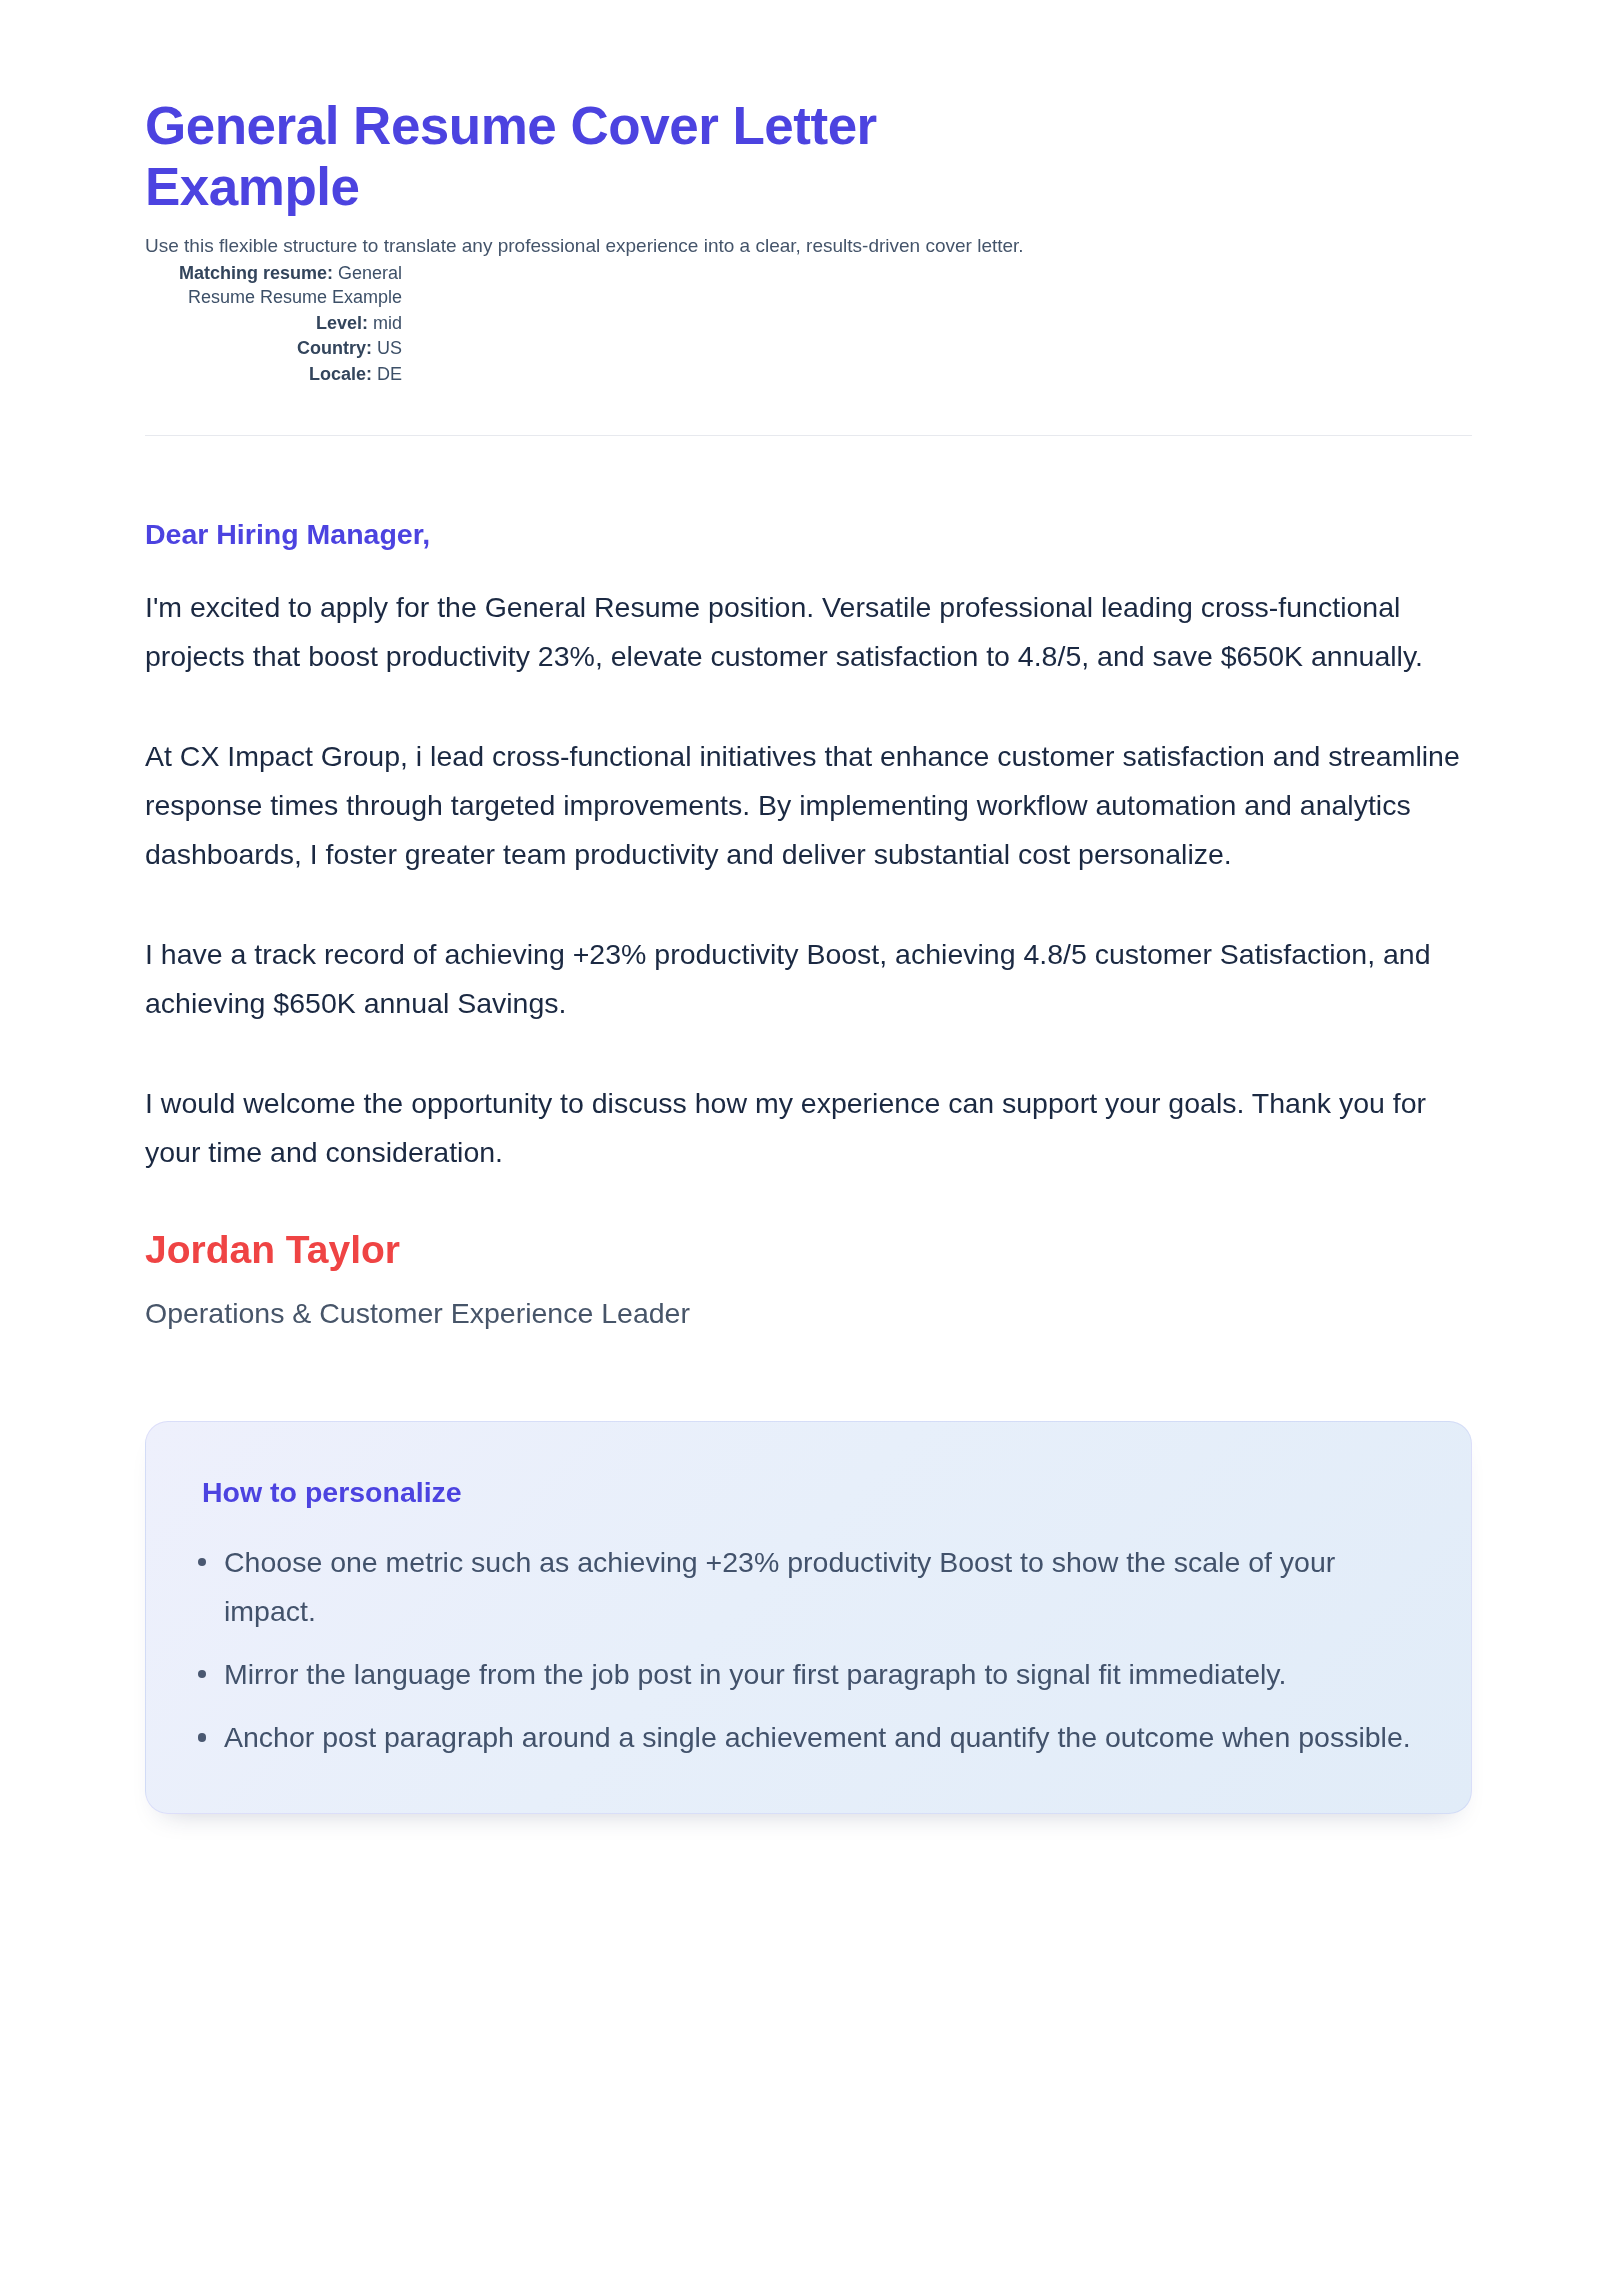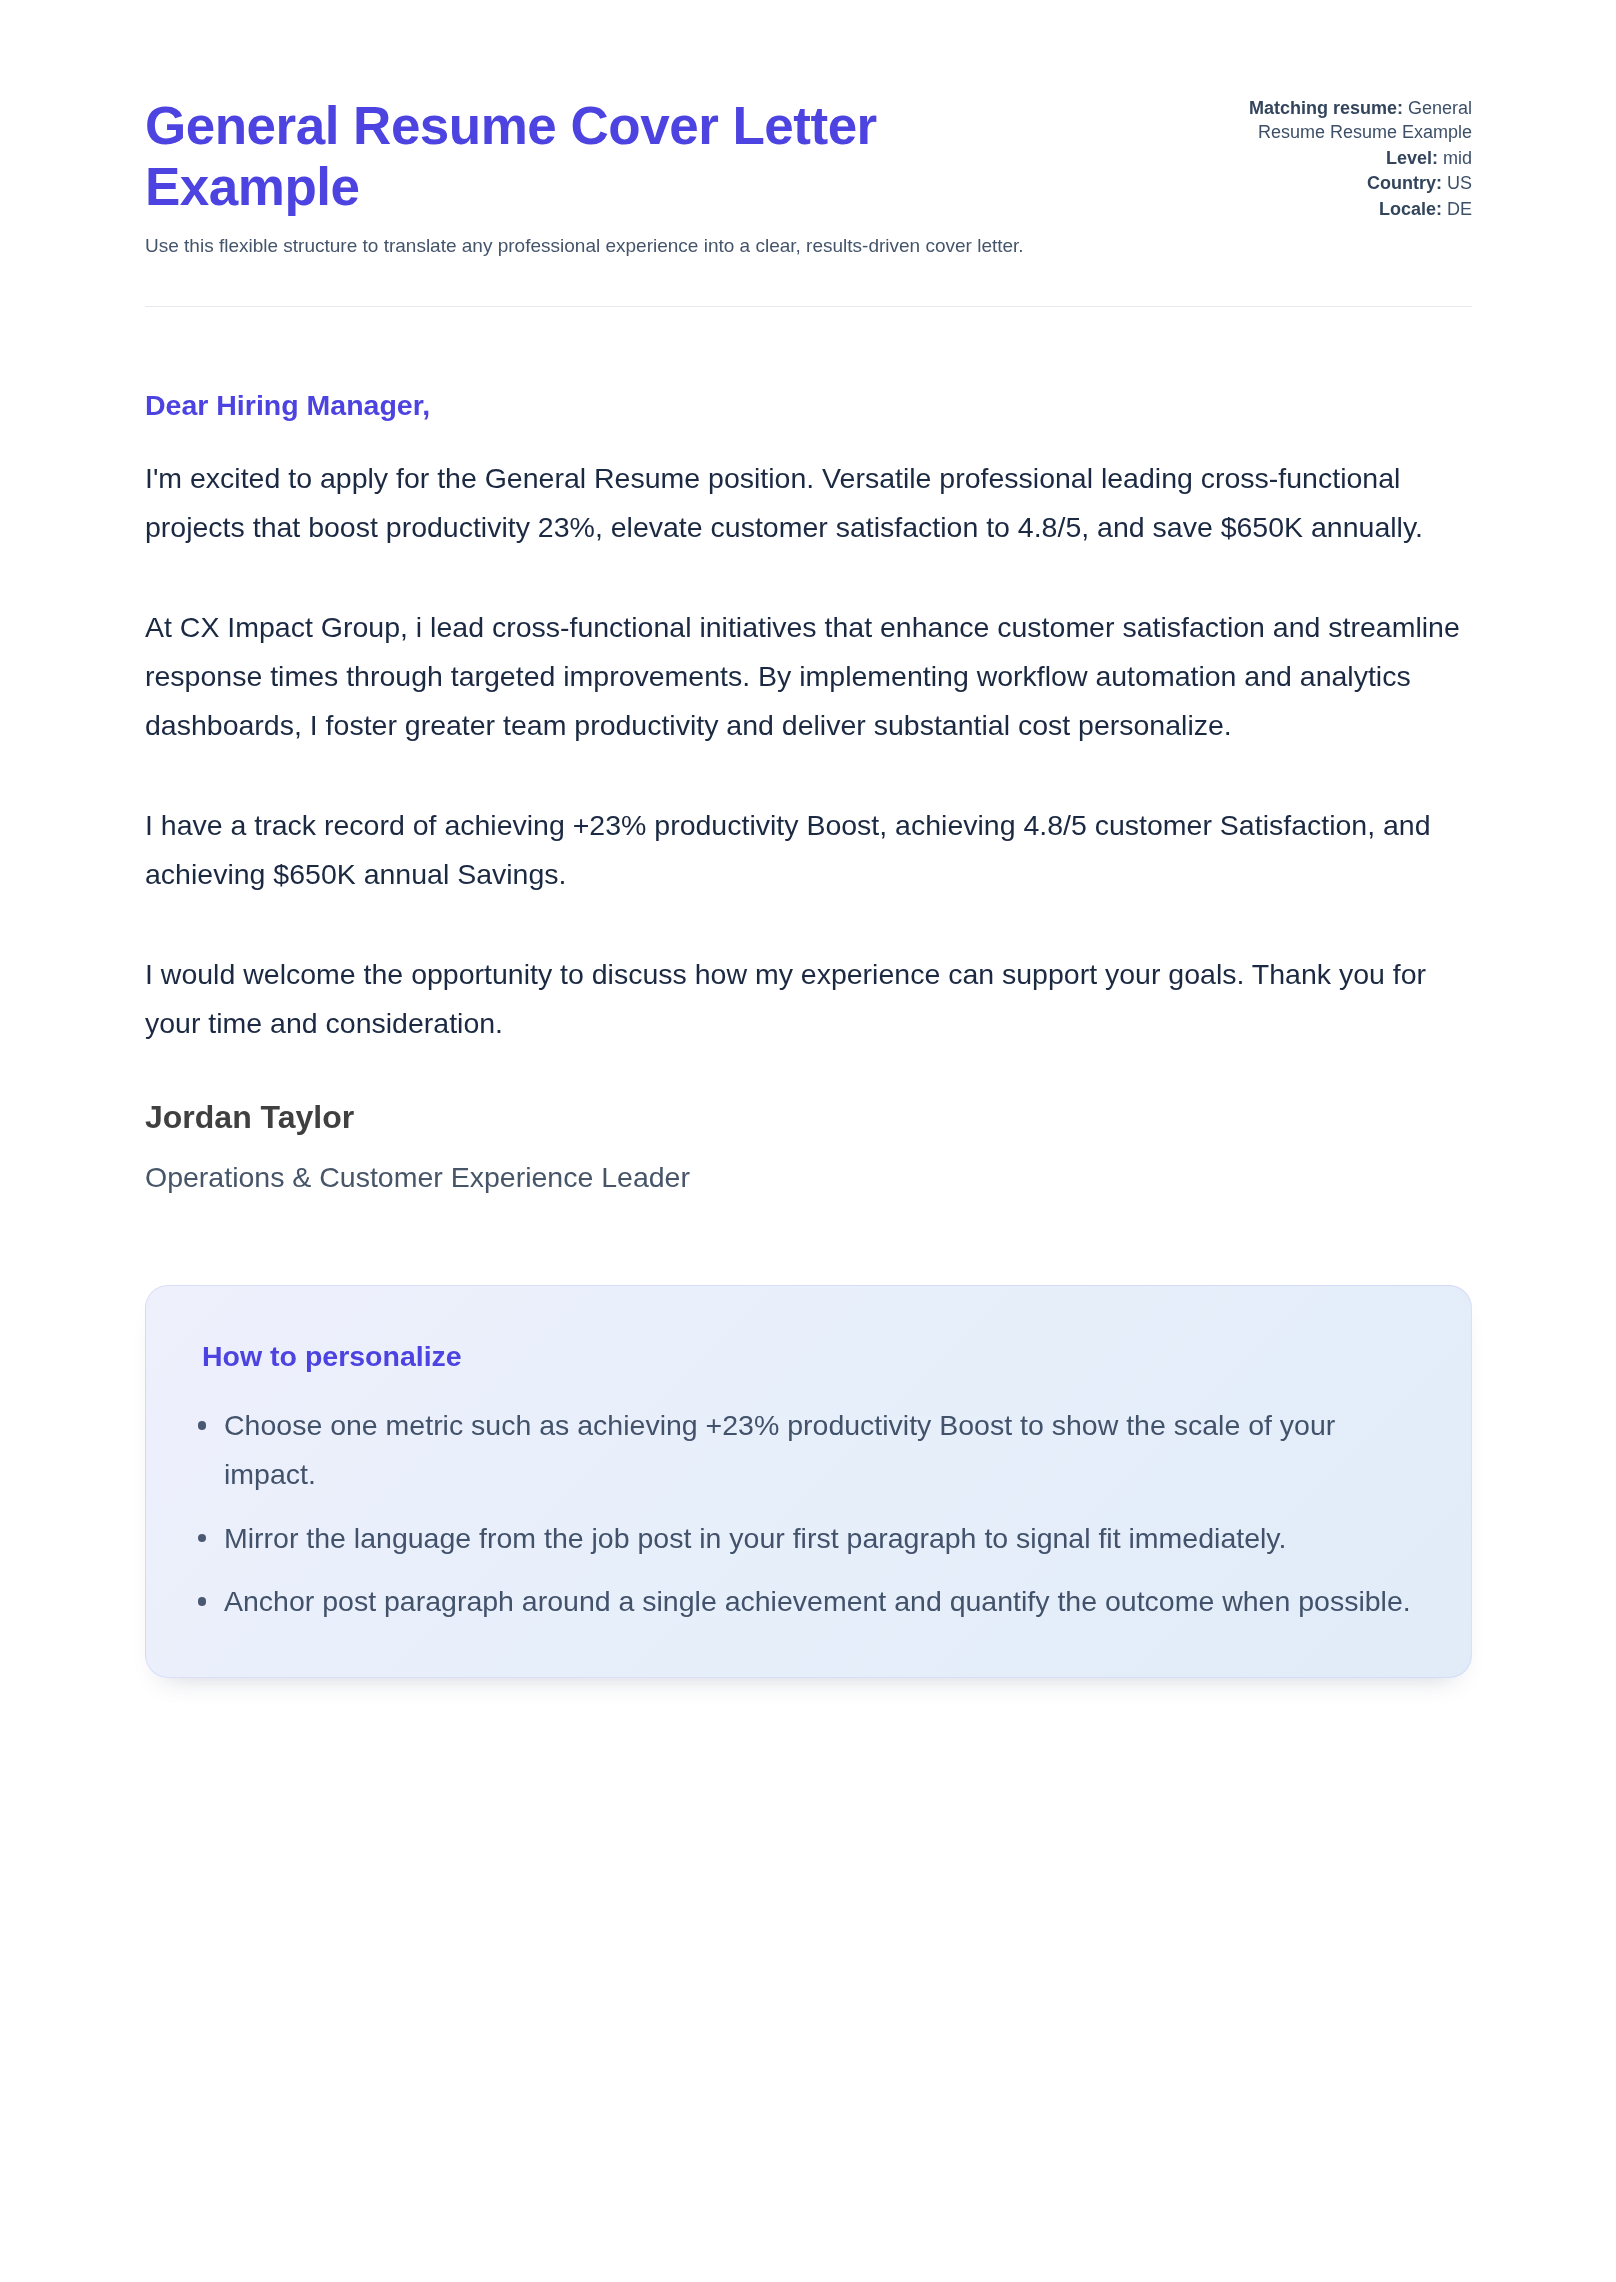--- a/index.html
+++ b/index.html
@@ -15,20 +15,21 @@
     height: 2283px;
     background: #ffffff;
     padding: 95px 145px 0 145px;
     overflow: hidden;
   }
   
   .header {
     display: flex;
     justify-content: space-between;
     align-items: flex-start;
+    flex-direction: column;
   }
   .header-left { max-width: 913px; }
   .page-title {
     margin: 0;
     font-size: 53px;
     line-height: 1.16;
     font-weight: 700;
     letter-spacing: -0.5px;
     color: #4c43e0;
   }
@@ -64,23 +65,23 @@
     color: #4c43e0;
   }
   .body-para {
     margin: 0 0 51px 0;
     font-size: 28.5px;
     line-height: 49px;
     color: #1b2942;
   }
   .sig-name {
     margin: 42px 0 12px 0;
-    font-size: 32px;
+    font-size: 39px;
     font-weight: 700;
-    color: #404040;
+    color: #ef4444;
   }
   .sig-role {
     margin: 25px 0 0 0;
     font-size: 28.5px;
     color: #475569;
   }
   
   .tips-card {
     margin-top: 91px;
     border-radius: 23px;

